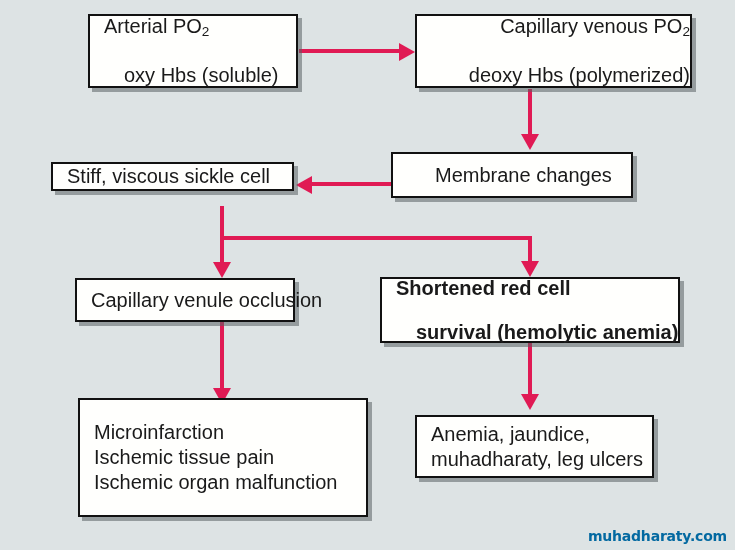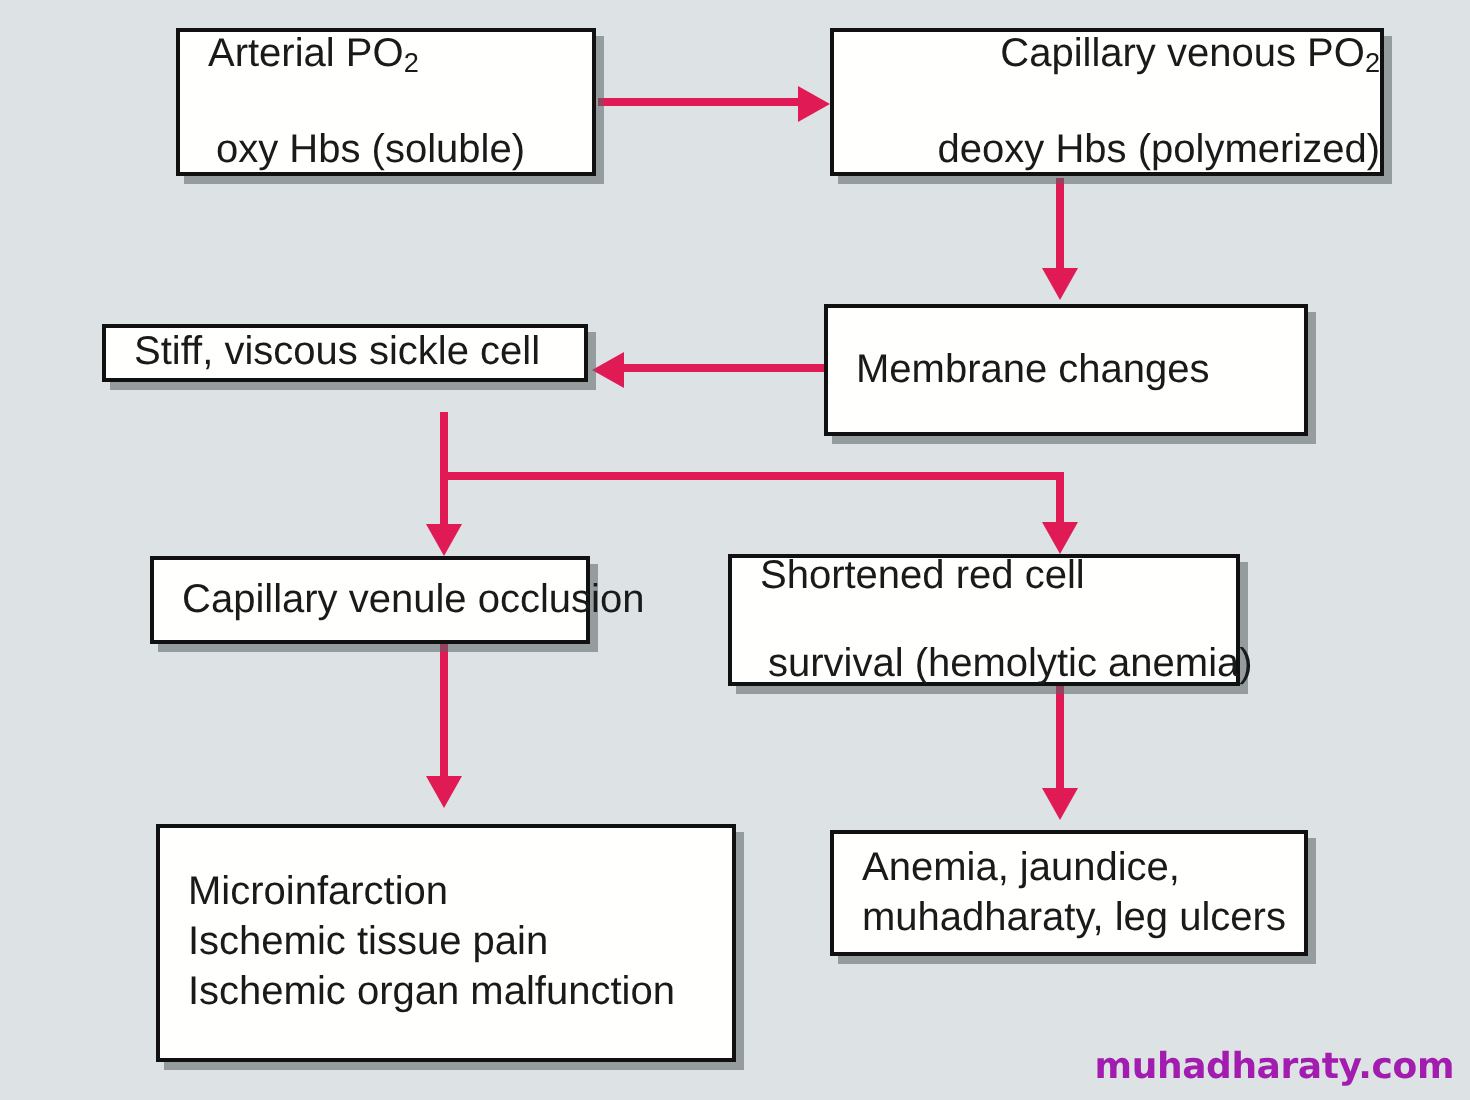--- a/index.html
+++ b/index.html
@@ -30,21 +30,21 @@
     z-index: 3;
   }
   .node .line {
     color: #1a1a1a;
     font-size: 20px;
     line-height: 25px;
     white-space: nowrap;
     padding-left: 14px;
   }
   .node .line.indent {
-    padding-left: 18px;
+    padding-left: 34px;
     margin-top: 19px;
   }
   sub {
     font-size: 0.68em;
     vertical-align: -0.22em;
   }
   sup {
     font-size: 0.66em;
     vertical-align: 0.42em;
   }
@@ -78,34 +78,34 @@
     border-bottom: 9px solid transparent;
     border-right: 16px solid #e01a54;
   }
 
   #watermark {
     position: absolute;
     right: 8px;
     bottom: 6px;
     font-family: "DejaVu Sans", sans-serif;
     font-weight: bold;
-    font-size: 18px;
+    font-size: 14px;
     letter-spacing: -0.2px;
-    color: #a21caf;
+    color: #0369a1;
     z-index: 5;
   }
 
   
   #node-arterial      { left: 88px;  top: 14px;  width: 210px; height: 74px; }
   #node-capillary-ven { left: 415px; top: 14px;  width: 277px; height: 74px; align-items: flex-end; }
-  #node-membrane      { left: 412px; top: 152px; width: 242px; height: 66px; }
+  #node-membrane      { left: 391px; top: 152px; width: 242px; height: 46px; padding-left: 28px; }
   #node-sickle        { left: 51px;  top: 162px; width: 243px; height: 29px; }
   #node-occlusion     { left: 75px;  top: 278px; width: 220px; height: 44px; }
-  #node-shortened     { left: 364px; top: 277px; width: 256px; height: 66px; }
-  #node-micro         { left: 78px;  top: 412px; width: 290px; height: 119px; }
+  #node-shortened     { left: 380px; top: 277px; width: 300px; height: 66px; font-weight: bold; }
+  #node-micro         { left: 78px;  top: 398px; width: 290px; height: 119px; }
   #node-anemia        { left: 415px; top: 415px; width: 239px; height: 63px; }
 </style>
 </head>
 <body>
 
 <div id="canvas">
 
   <div class="node" id="node-arterial">
     <div class="line"><span>Arterial PO</span><sub>2</sub></div>
     <div class="line indent">oxy Hbs (soluble)</div>

